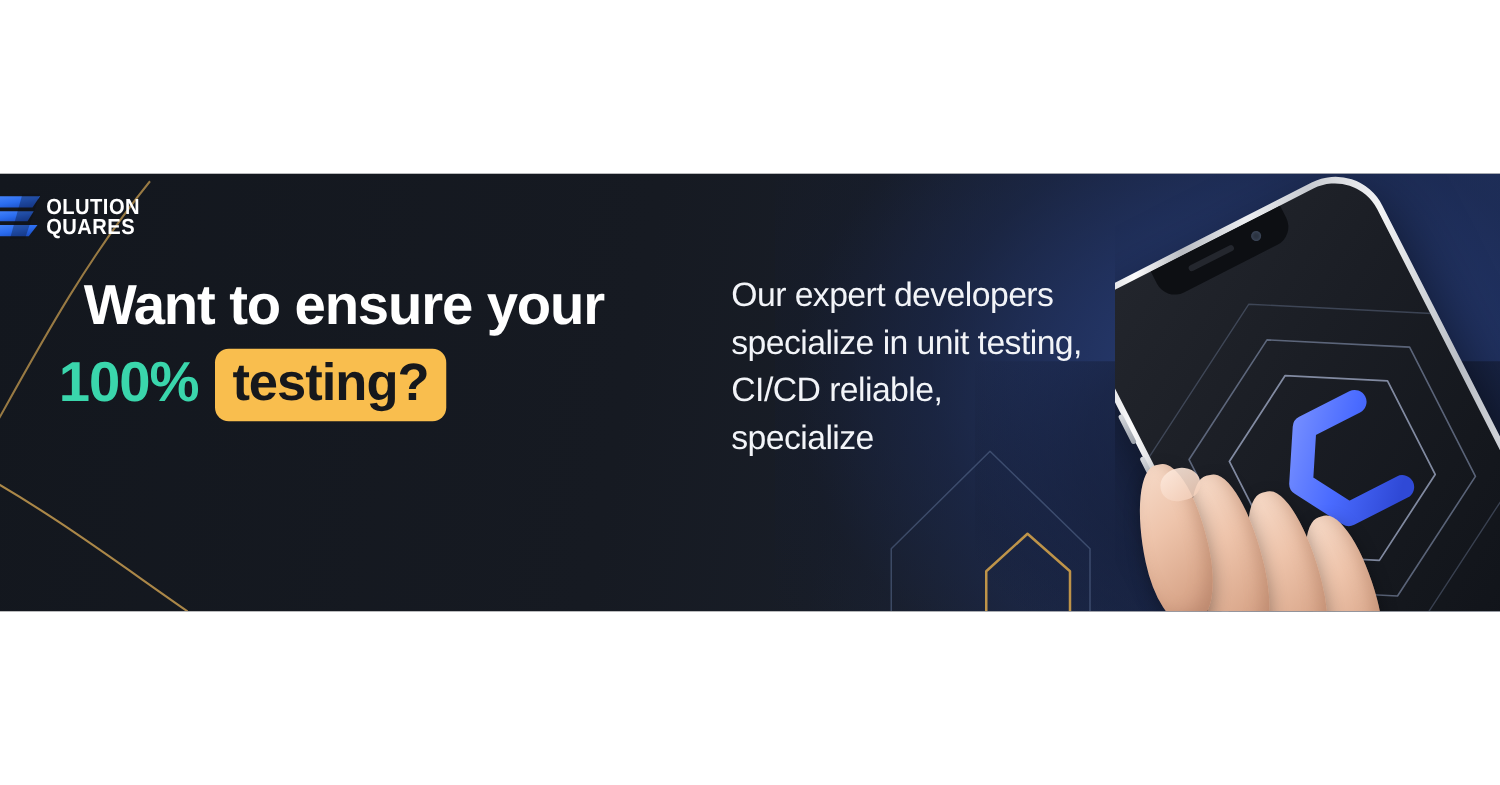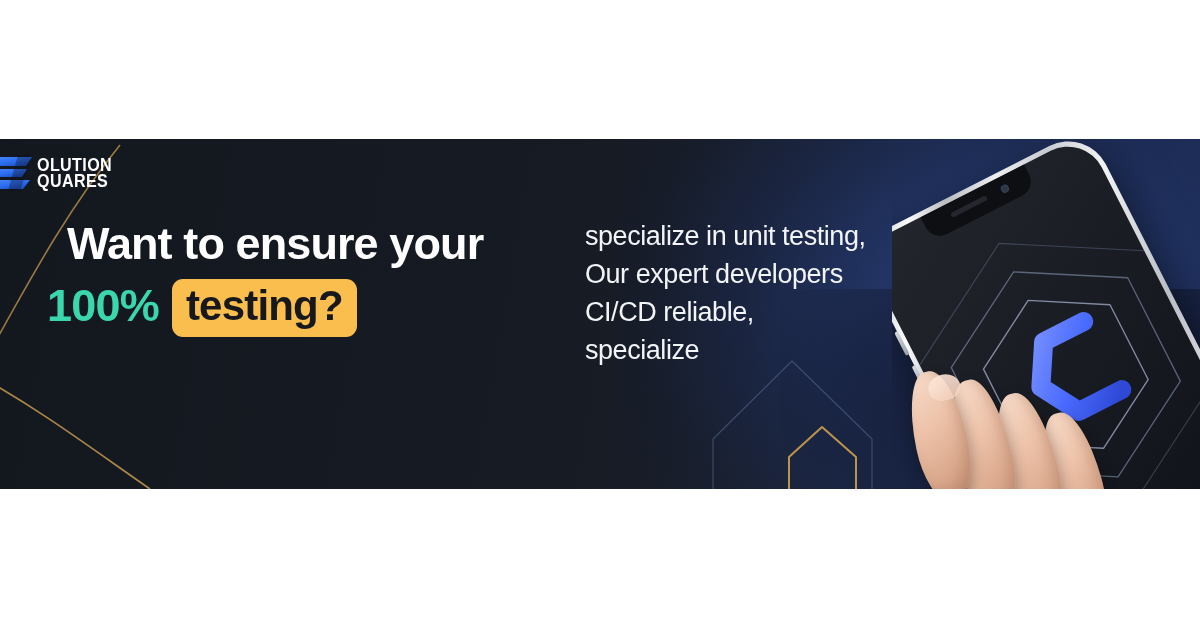--- a/index.html
+++ b/index.html
@@ -335,22 +335,22 @@
 
     <div class="headline">
       <div class="hl-line">Want to ensure your</div>
       <div class="hl-line-3">
         <span class="hl-accent">100%</span>
         <span class="hl-pill">testing?</span>
       </div>
     </div>
 
     <div class="body-copy">
+      <div class="body-line">Our expert developers</div>
       <div class="body-line">specialize in unit testing,</div>
-      <div class="body-line">Our expert developers</div>
       <div class="body-line">CI/CD reliable,</div>
       <div class="body-line">specialize</div>
     </div>
 
     <div class="phone-art">
 
       <div class="phone">
         <div class="side-btn b1"></div>
         <div class="side-btn b2"></div>
         <div class="side-btn b3"></div>

